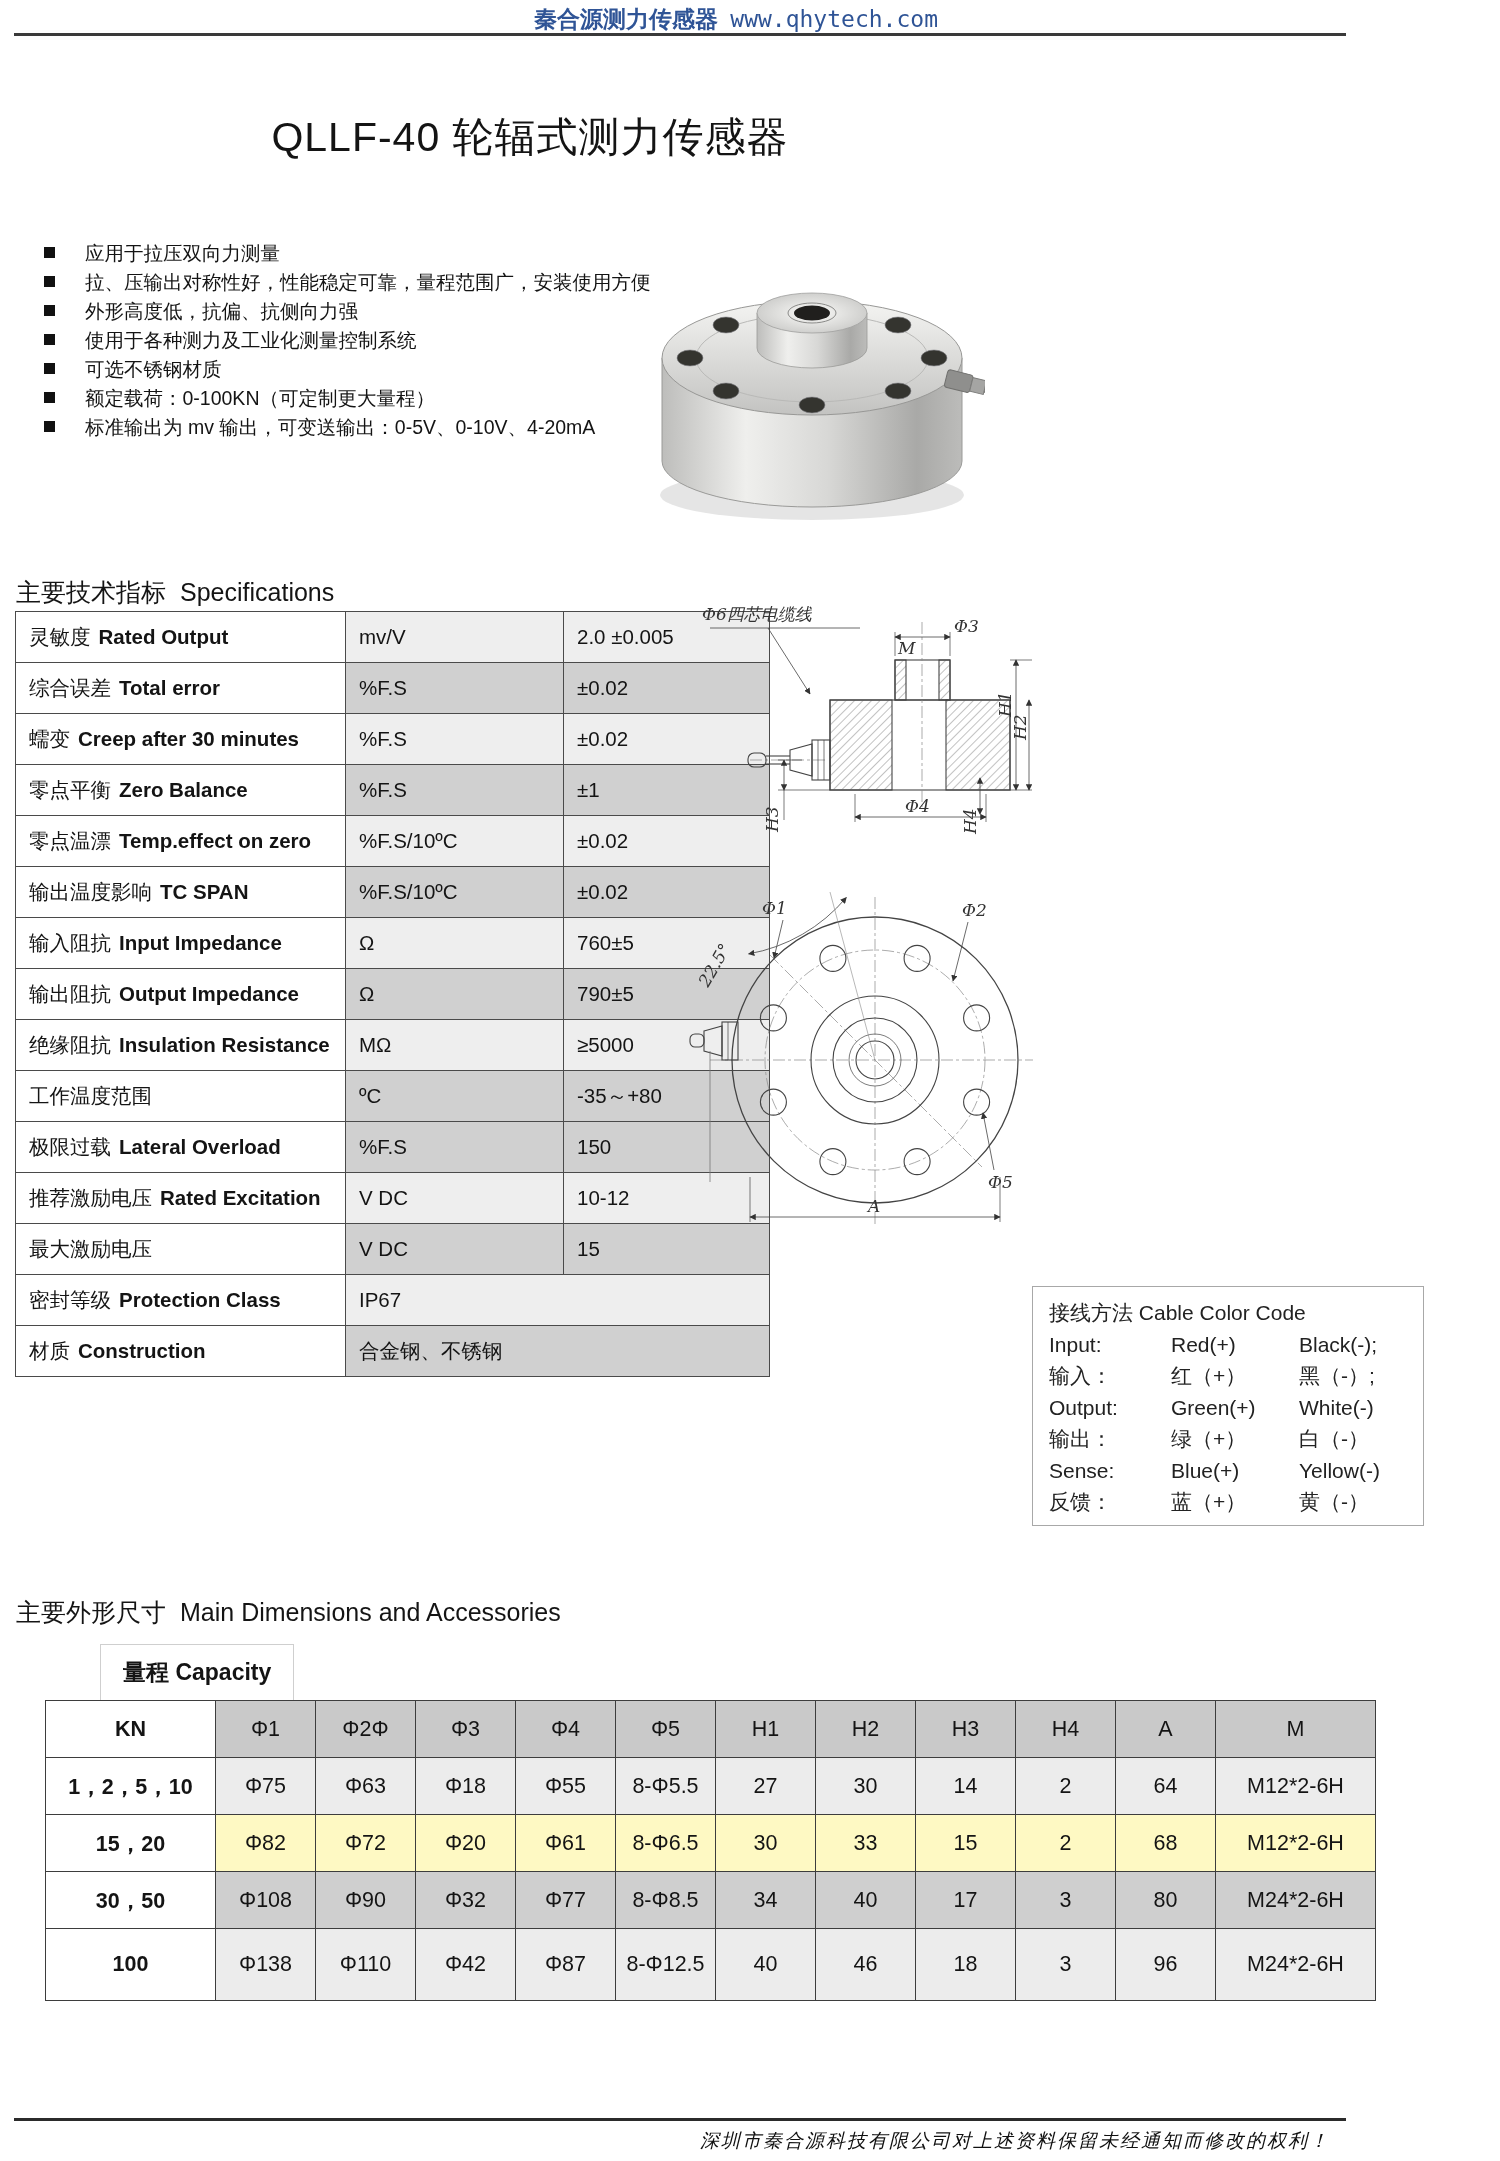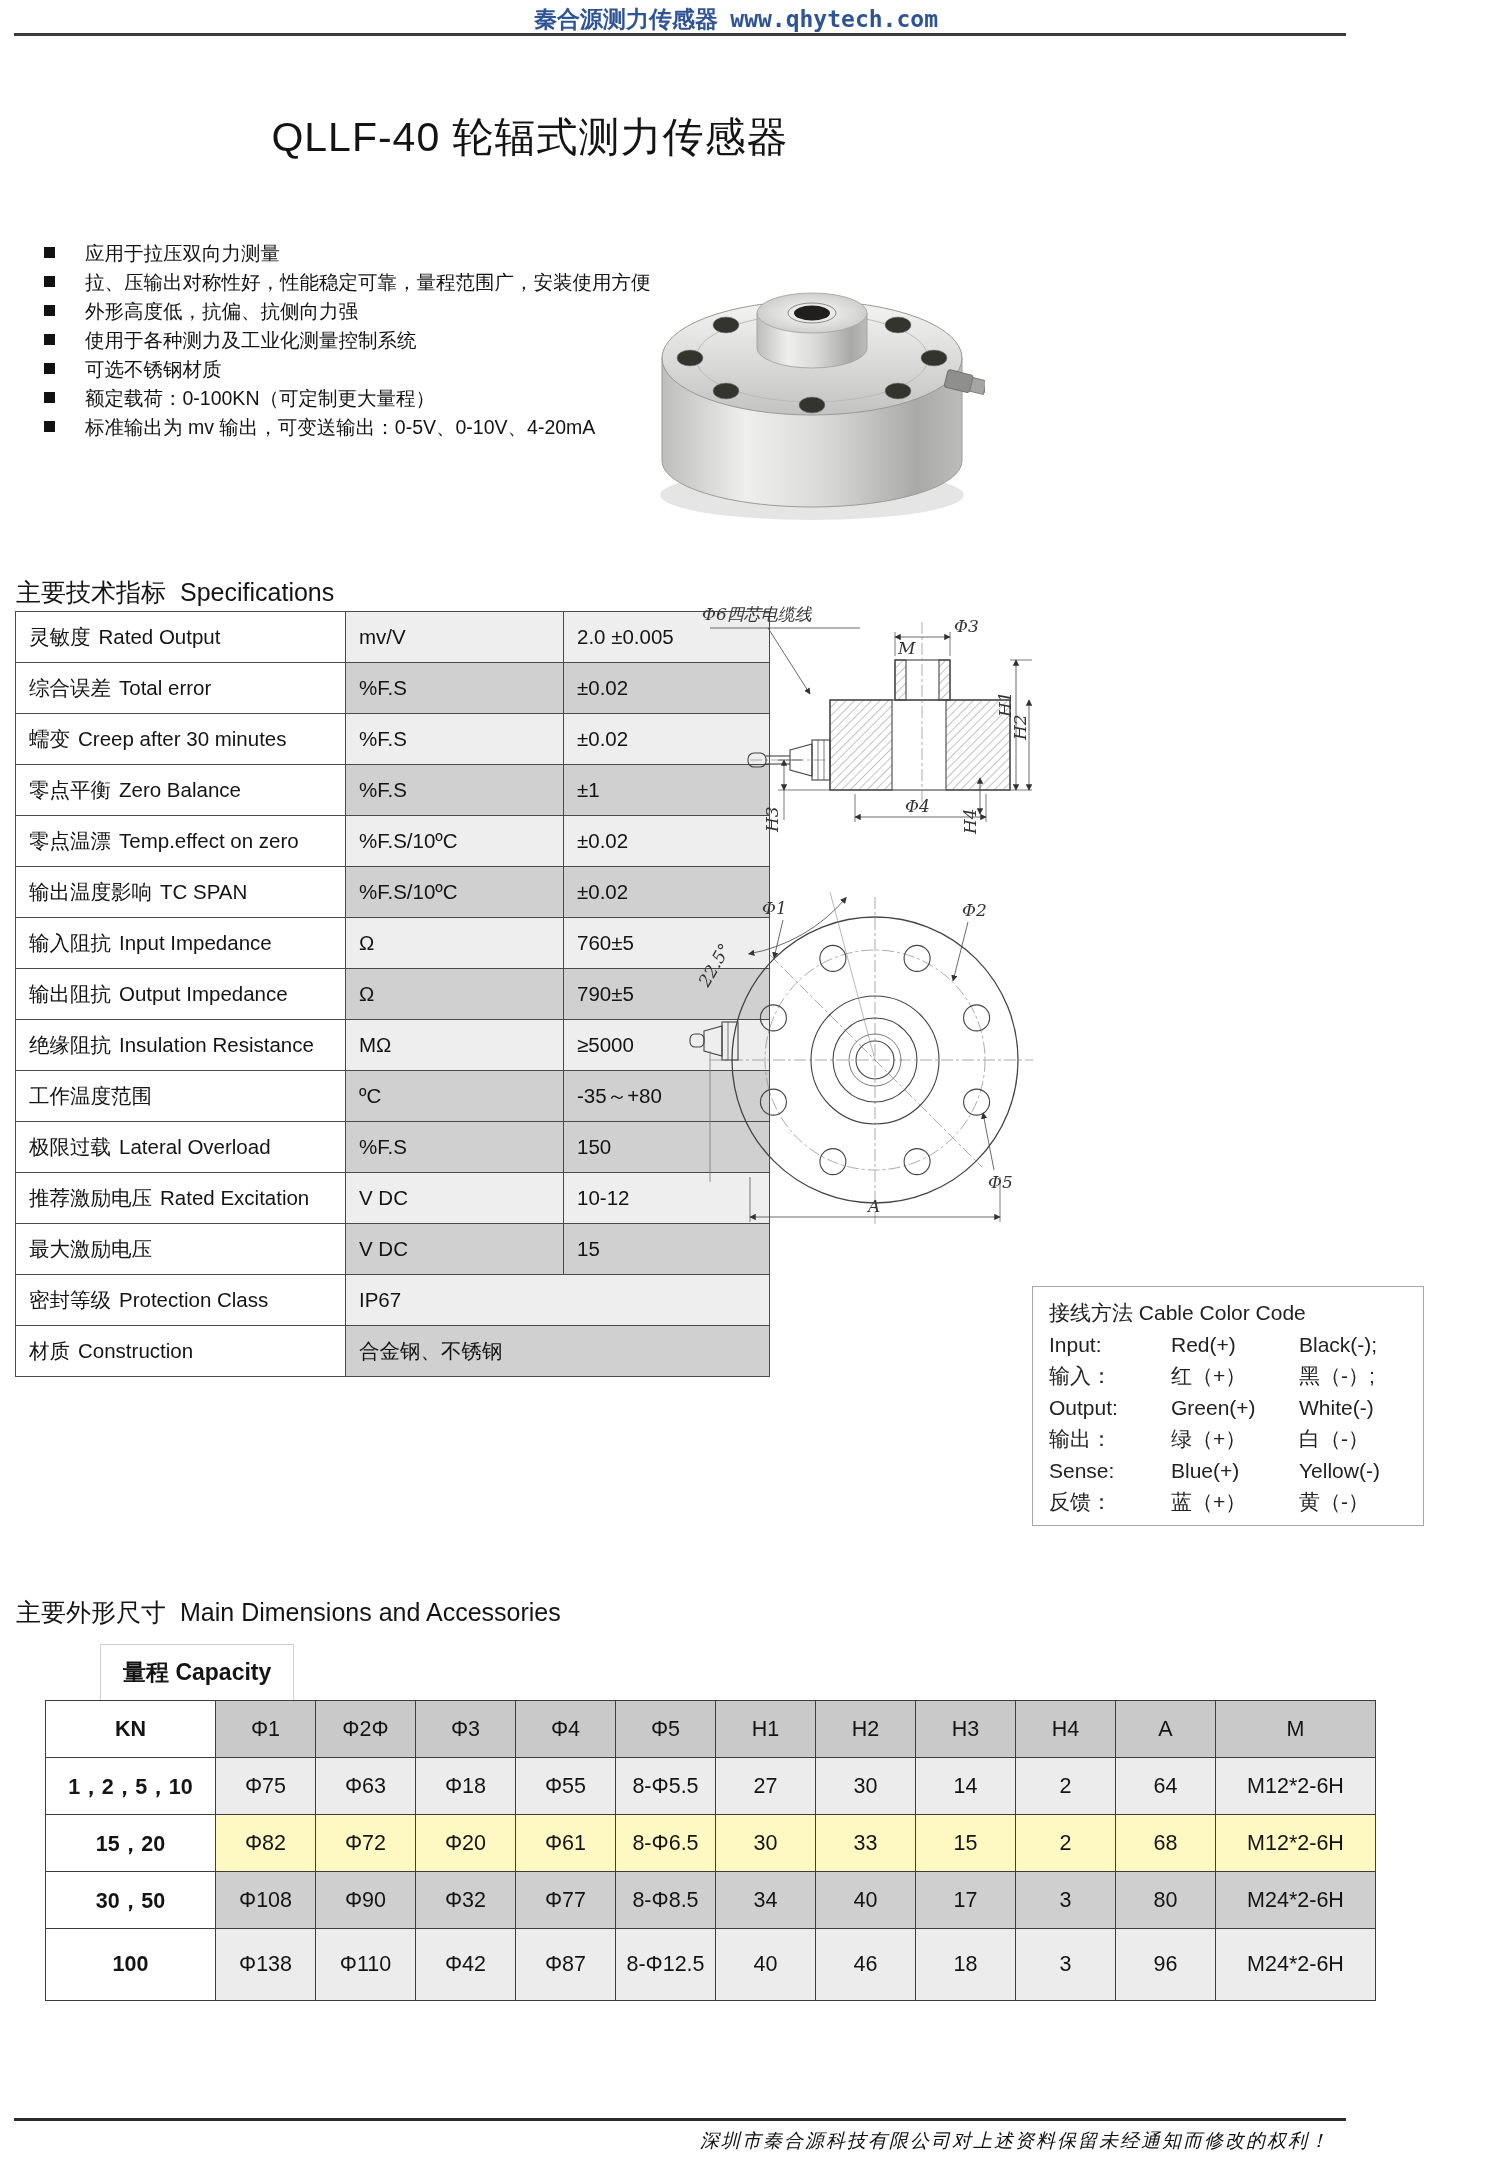--- a/index.html
+++ b/index.html
@@ -1,38 +1,38 @@
 <!DOCTYPE html>
 <html><head>
 <meta charset="utf-8">
 <style>
   html,body{margin:0;padding:0}
   body{width:1500px;height:2161px;position:relative;background:#fff;overflow:hidden;
        font-family:"Liberation Sans",sans-serif;color:#141414}
   .abs{position:absolute}
   
   .brand{top:4px;left:0;width:938px;text-align:right;font-size:23px;color:#2F5496;font-weight:bold}
-  .brand .url{font-family:"DejaVu Sans Mono",monospace;font-weight:bold;margin-left:6px}
+  .brand .url{font-family:"DejaVu Sans Mono",monospace;font-weight:normal;margin-left:6px}
   .topline{top:33px;left:14px;width:1332px;height:3px;background:#3a3a3a}
   
   .title{top:110px;left:0;width:1060px;text-align:center;font-size:41px;font-weight:normal;letter-spacing:1px}
   
   .features{top:243px;left:44px;width:620px}
   .feature{display:flex;align-items:flex-start;margin-bottom:9px;font-size:19.5px;line-height:20px;white-space:nowrap}
   .sq{flex:0 0 auto;width:11px;height:11px;background:#111;margin:4px 30px 0 0}
   
   .h-spec{top:576px;left:16px;font-size:25px}
   .h-dim{top:1596px;left:16px;font-size:25px}
   .h-en{margin-left:14px}
   
   .spec-table{top:611px;left:15px;border-collapse:collapse;table-layout:fixed;width:754px}
   .spec-table td{border:1.4px solid #4a4a4a;height:51px;box-sizing:border-box;
                  font-size:20.5px;padding:0 0 0 13px;vertical-align:middle}
   .spec-table .sc1{background:#fff}
-  .spec-table .en{font-weight:normal;margin-left:8px}
+  .spec-table .en{font-weight:bold;margin-left:8px}
   .spec-table .light{background:#eeeeee}
   .spec-table .dark{background:#d0d0d0}
   
   .cablebox{top:1286px;left:1032px;width:392px;height:240px;border:1px solid #a8a8a8;
             box-sizing:border-box;padding:10px 0 0 16px;font-size:21px;line-height:31.5px;color:#222}
   .cline .cl{display:inline-block;width:122px}
   .cline .cp{display:inline-block;width:128px}
   
   .captab{top:1644px;left:100px;height:56px;box-sizing:border-box;background:#fff;
           border:1px solid #cfcfcf;border-bottom:none;padding:12px 22px 0 22px;

